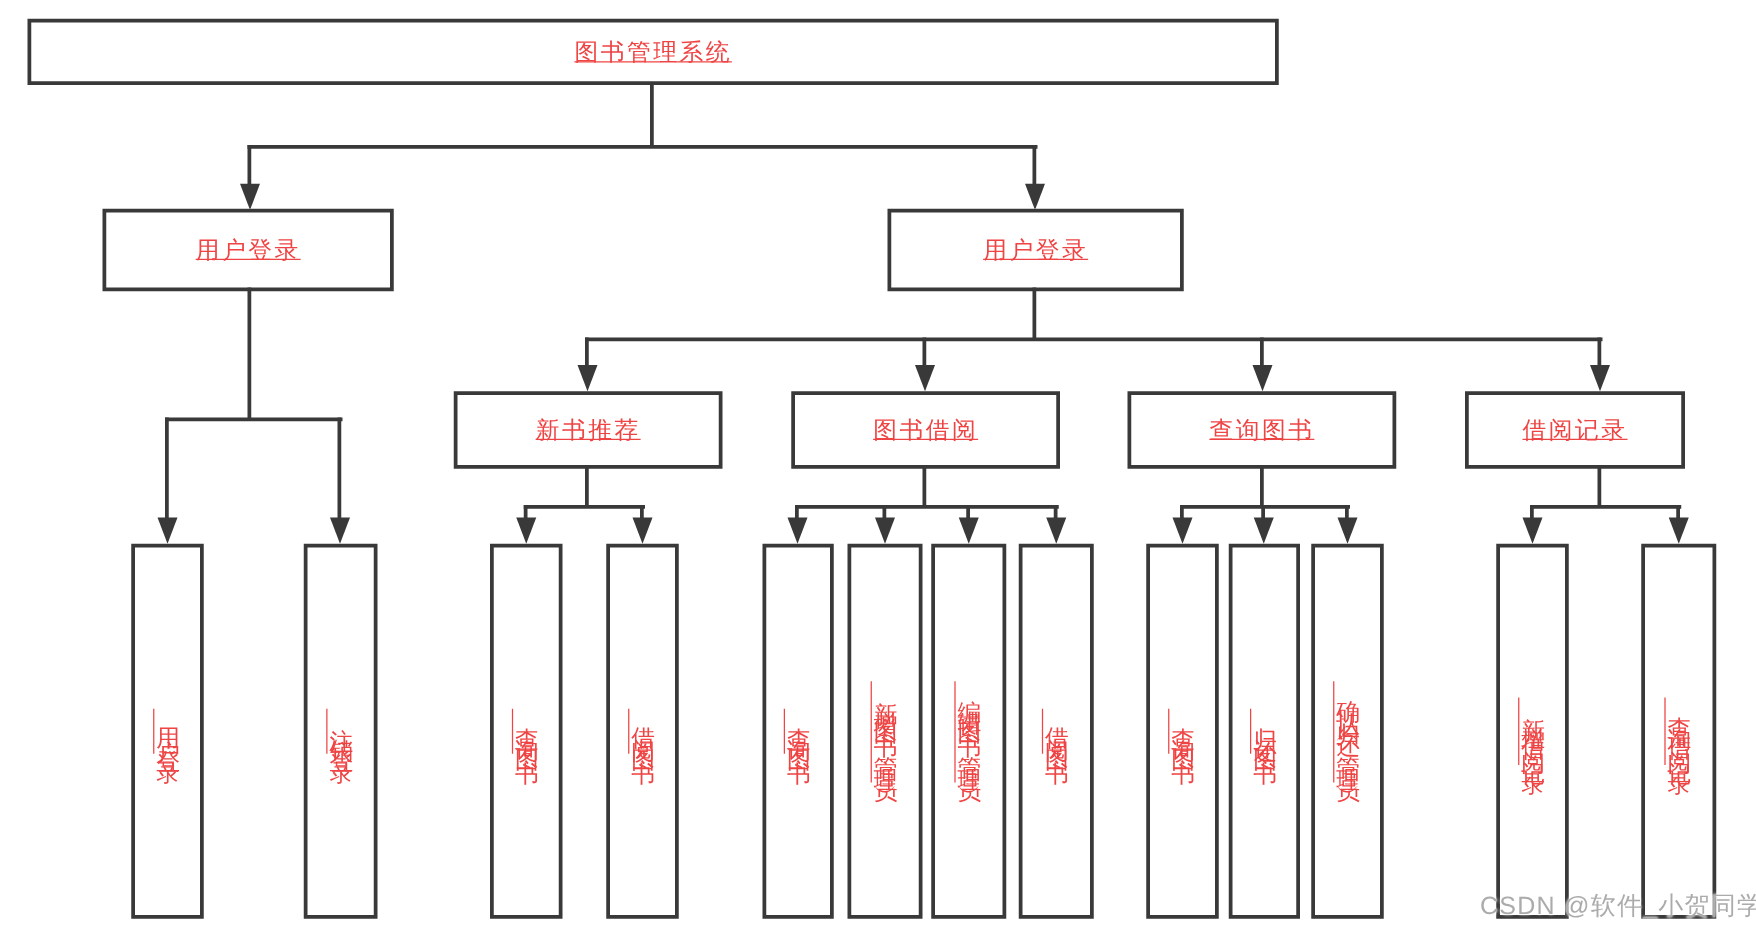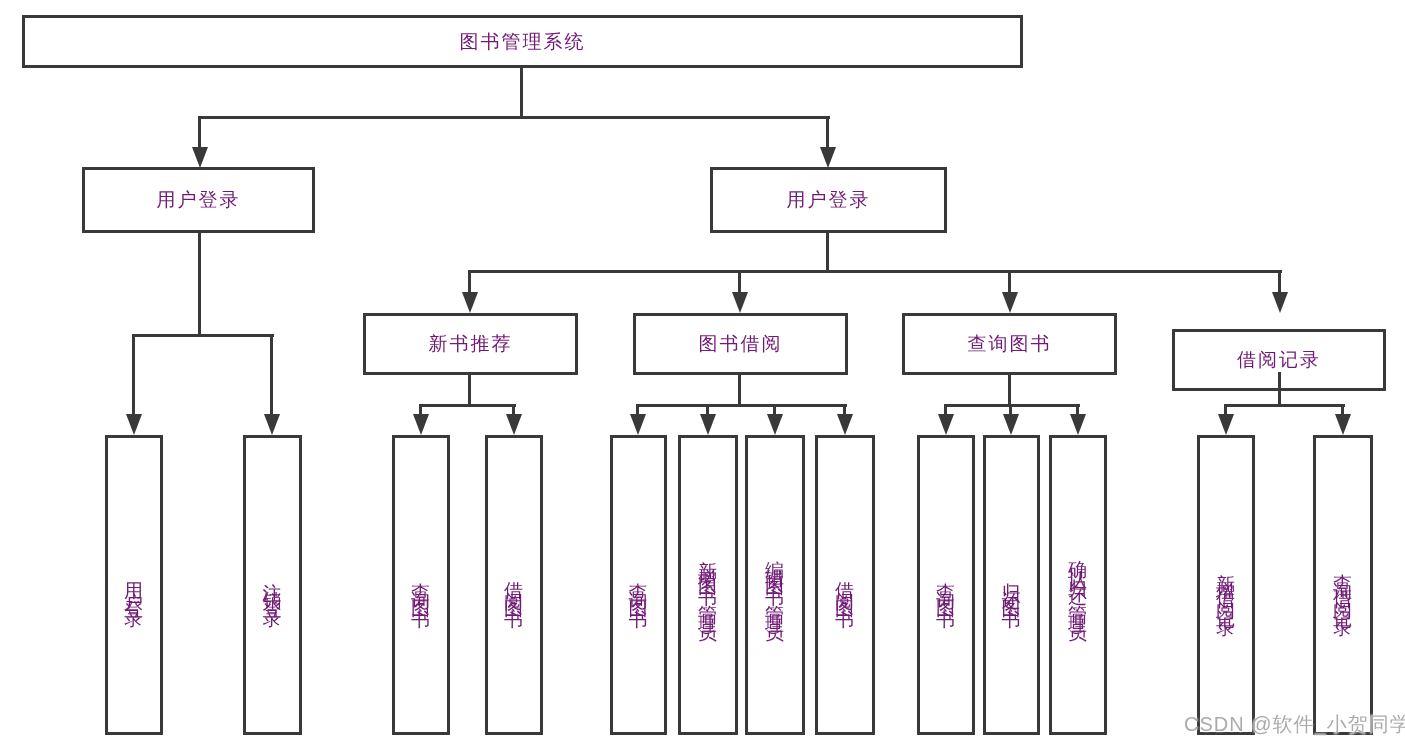--- a/index.html
+++ b/index.html
@@ -12,25 +12,26 @@
     color:#363636;
   }
   .stage { position:absolute; left:0; top:0; width:1405px; height:747px; }
 
   
   .box {
     position:absolute;
     display:flex; align-items:center; justify-content:center;
     border:3px solid #393939;
     background:#ffffff;
-    color:#701a75;
+    color:#ef4444;
     font-size:19px;
     letter-spacing:2px;
     text-align:center;
     white-space:nowrap;
+    text-decoration:underline;
   }
   .vbox {
     writing-mode:vertical-rl;
     text-orientation:mixed;
     font-size:19px;
     letter-spacing:9px;
     line-height:1;
     white-space:normal;
   }
 
@@ -89,21 +90,21 @@
   <div class="vl" style="left:738px;top:270px;height:23px"></div>
   <div class="ah" style="left:732px;top:292px"></div>
   <div class="vl" style="left:1008px;top:270px;height:23px"></div>
   <div class="ah" style="left:1002px;top:292px"></div>
   <div class="vl" style="left:1278px;top:270px;height:23px"></div>
   <div class="ah" style="left:1272px;top:292px"></div>
 
   <div class="box" style="left:633px;top:313px;width:215px;height:62px">图书借阅</div>
   <div class="box" style="left:363px;top:313px;width:215px;height:62px">新书推荐</div>
   <div class="box" style="left:902px;top:313px;width:215px;height:62px">查询图书</div>
-  <div class="box" style="left:1172px;top:329px;width:214px;height:62px">借阅记录</div>
+  <div class="box" style="left:1172px;top:313px;width:176px;height:62px">借阅记录</div>
 
   <div class="vl" style="left:468px;top:372px;height:34px"></div>
   <div class="hl" style="left:419px;top:404px;width:97px"></div>
   <div class="vl" style="left:419px;top:404px;height:12px"></div>
   <div class="ah" style="left:413px;top:414px"></div>
   <div class="vl" style="left:512px;top:404px;height:12px"></div>
   <div class="ah" style="left:506px;top:414px"></div>
 
   <div class="vl" style="left:738px;top:372px;height:34px"></div>
   <div class="hl" style="left:636px;top:404px;width:211px"></div>

